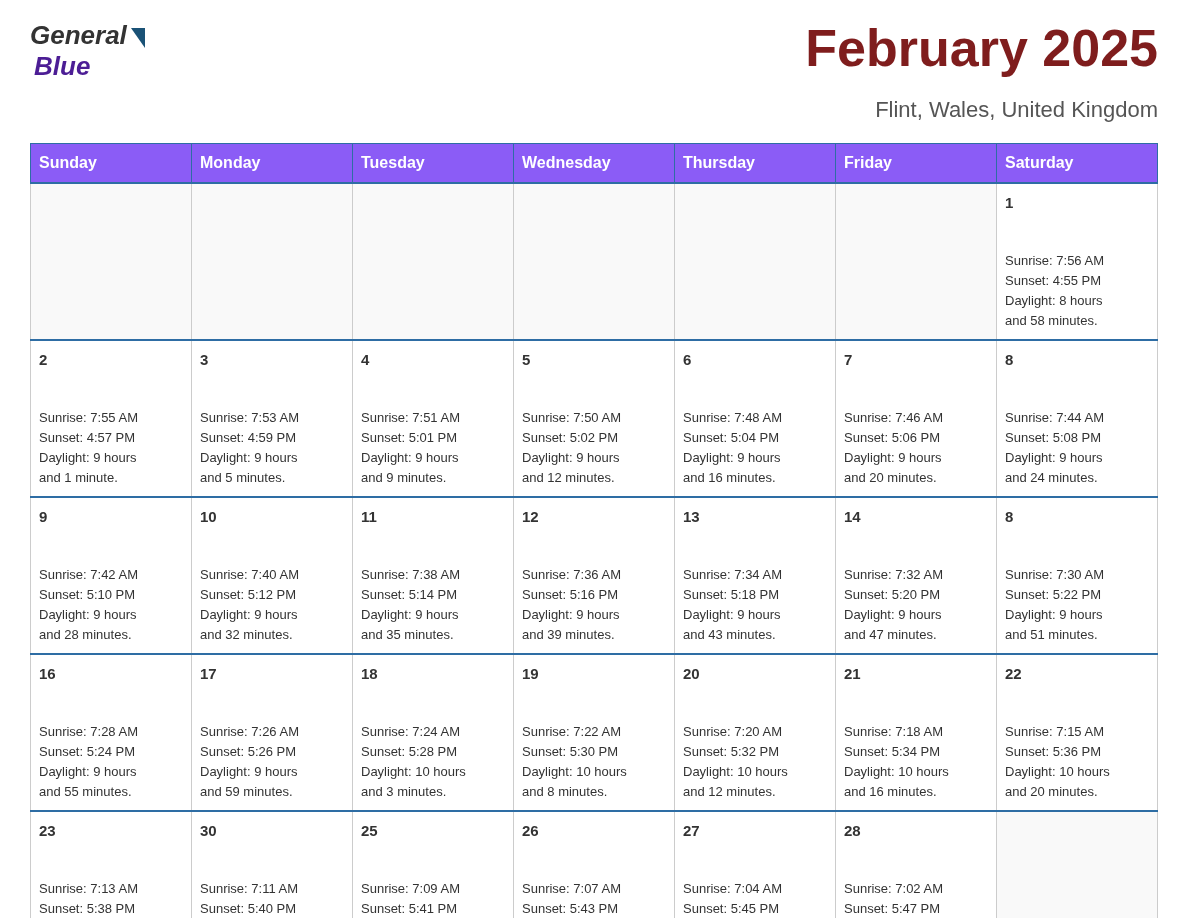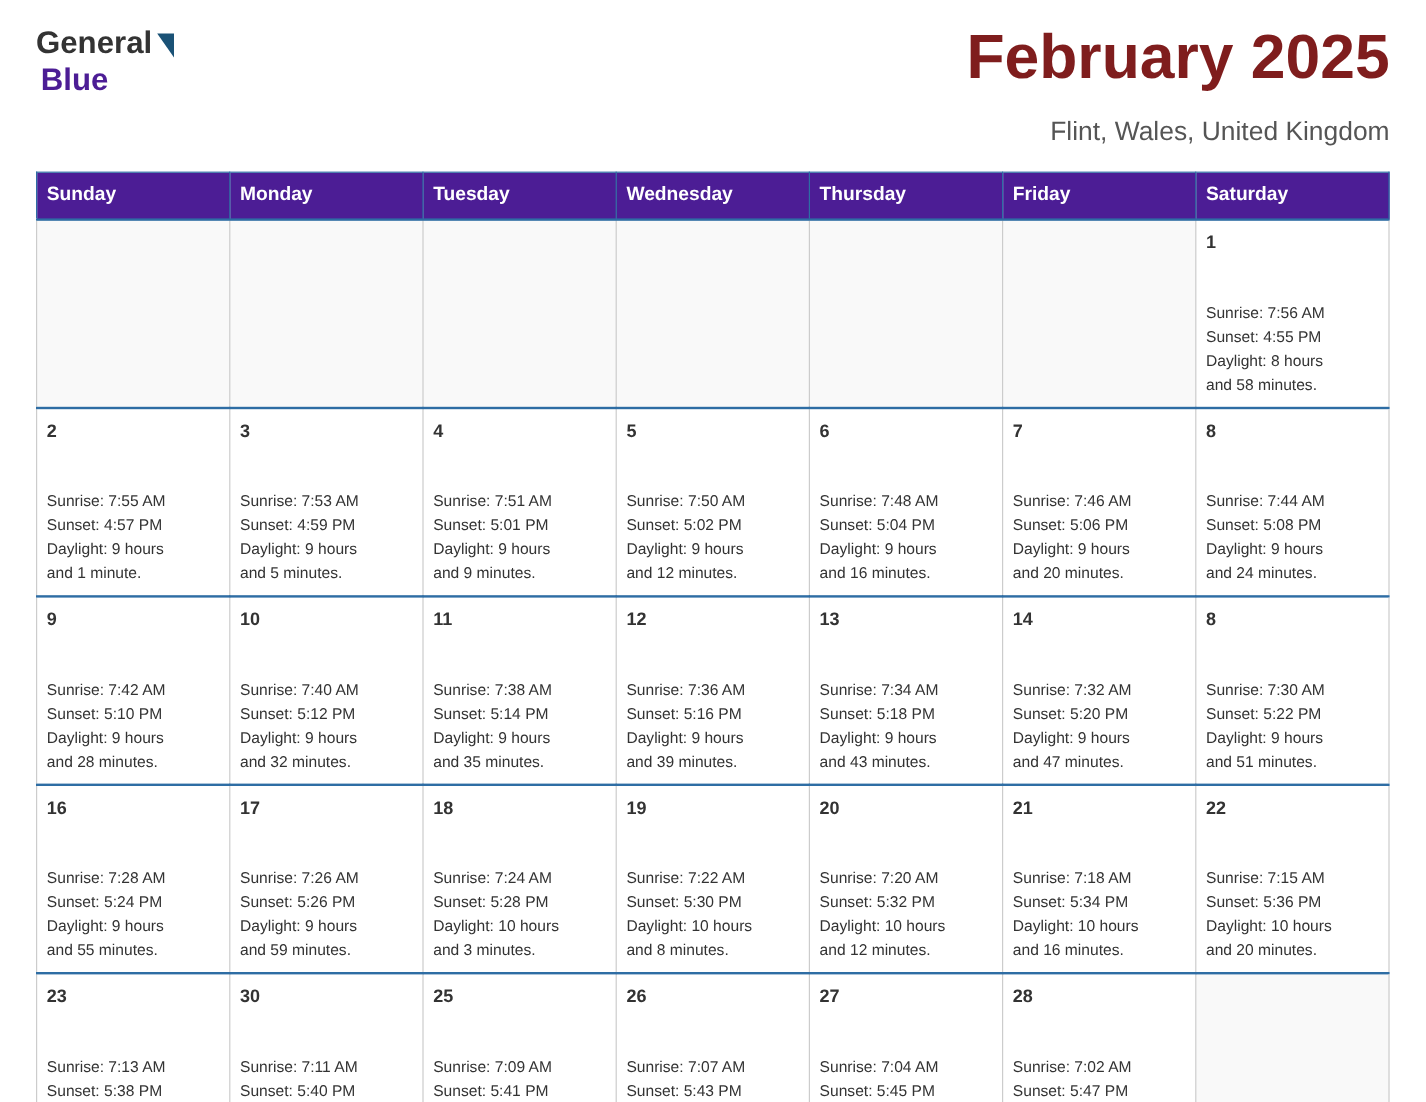--- a/index.html
+++ b/index.html
@@ -14,20 +14,21 @@
     .header {
       display: flex;
       justify-content: space-between;
       align-items: flex-start;
       margin-bottom: 20px;
     }
     .logo {
       display: flex;
       flex-direction: column;
       align-items: flex-start;
+      font-style: italic;
     }
     .logo-general {
       font-size: 26px;
       font-weight: bold;
       color: #333;
     }
     .logo-triangle {
       width: 0;
       height: 0;
       border-left: 14px solid transparent;
@@ -55,21 +56,21 @@
       font-size: 22px;
       color: #555;
       margin-top: 20px;
     }
     .calendar {
       width: 100%;
       border-collapse: collapse;
       border: 1px solid #ccc;
     }
     .calendar th {
-      background-color: #4c1d95;
+      background-color: #8b5cf6;
       color: #fff;
       font-size: 16px;
       font-weight: bold;
       padding: 10px 8px;
       text-align: left;
       border: 1px solid #2e6da4;
     }
     .calendar td {
       vertical-align: top;
       padding: 8px;

